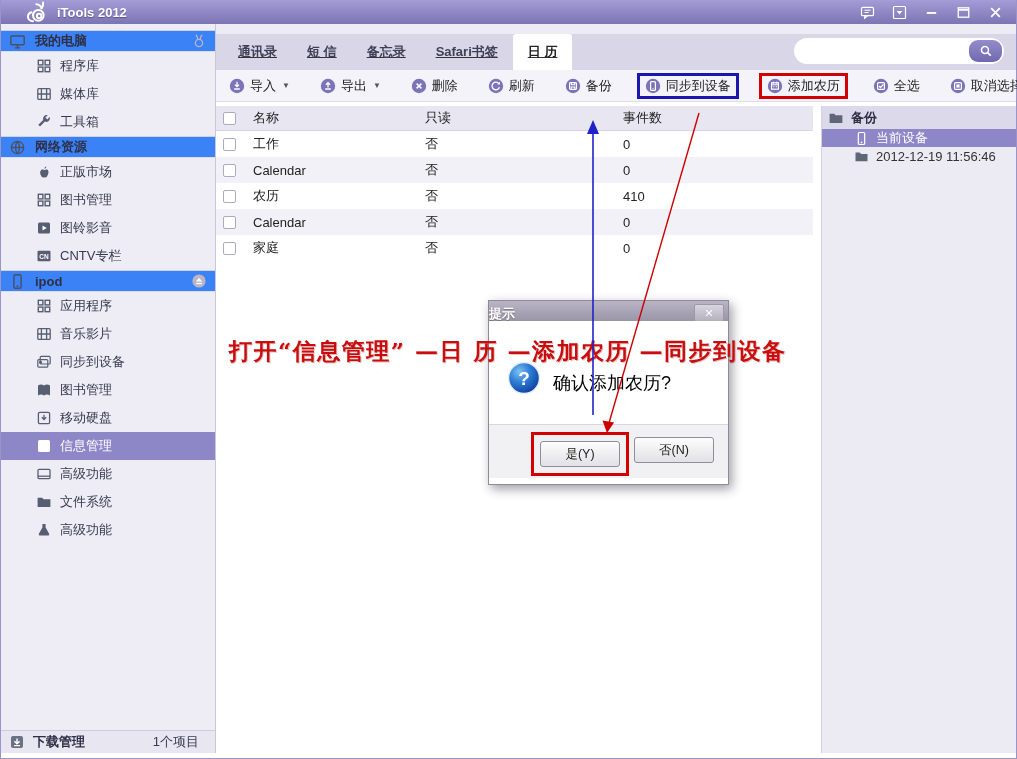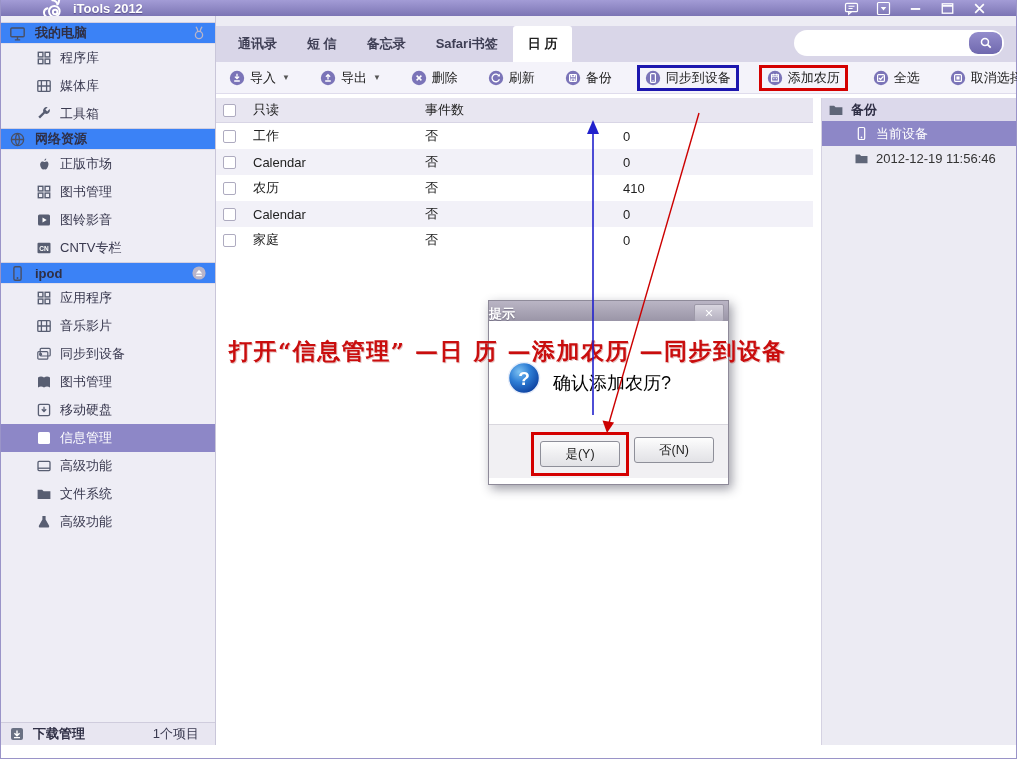--- a/index.html
+++ b/index.html
@@ -3,22 +3,22 @@
 <meta charset="utf-8">
 <style>
   * { margin:0; padding:0; box-sizing:border-box; }
   html,body { width:1017px; height:759px; overflow:hidden; }
   body { font-family:"Liberation Sans","DejaVu Sans",sans-serif; font-size:13px; color:#333; }
 
   .window { position:relative; width:1017px; height:759px; background:#fff;
             border-left:1px solid #9a94c8; border-right:1px solid #9a94c8; border-bottom:1px solid #9a94c8; }
 
   
-  .titlebar { height:16px; background:linear-gradient(#a39cd6,#7c75b4);
-              display:flex; align-items:center; padding:0 26px; }
+  .titlebar { height:24px; background:linear-gradient(#a39cd6,#7c75b4);
+              display:flex; align-items:center; padding:0 10px; }
   .logo { width:24px; height:24px; margin:0 8px 0 14px; flex:0 0 auto; }
   .app-title { color:#fff; font-weight:bold; font-size:13px; text-shadow:0 1px 1px rgba(60,50,110,.6); }
   .win-controls { margin-left:auto; display:flex; align-items:center; gap:15px; padding-right:2px; }
   .win-btn { width:17px; height:15px; color:#fff; cursor:default; }
   .win-btn svg { width:100%; height:100%; }
 
   
   .bodyrow { display:flex; height:729px; }
 
   
@@ -37,21 +37,21 @@
   .side-spacer { flex:1; }
   .side-footer { height:23px; background:#e8e6f1; border-top:1px solid #cfccdd;
                  display:flex; align-items:center; padding:0 16px 0 8px; }
   .side-footer .s-icon { width:16px; height:16px; margin-right:8px; color:#6a7183; }
   .side-footer .f-label { font-weight:bold; color:#2f2f45; }
   .side-footer .f-count { margin-left:auto; color:#3a3a50; }
 
   
   .main { flex:1; display:flex; flex-direction:column; min-width:0; }
   .top-spacer { height:10px; background:#edecf4; }
-  .tabstrip { height:36px; background:#d9d6e8; display:flex; align-items:stretch; padding-left:7px; position:relative; }
+  .tabstrip { height:36px; background:#d9d6e8; display:flex; align-items:stretch; padding-left:7px; position:relative;text-decoration:underline; }
   .tab { padding:0 15px; display:flex; align-items:center; font-weight:bold; color:#3f3f55; cursor:default; }
   .tab.active { background:#fff; border-radius:3px 3px 0 0; color:#222; }
   .search-wrap { position:absolute; right:12px; top:4px; width:210px; height:26px; }
   .search-input { width:210px; height:26px; border:none; border-radius:13px; padding:0 40px 0 12px;
                   background:#fff; outline:none; font-size:13px; }
   .search-btn { position:absolute; right:2px; top:2px; width:33px; height:22px; border:none; border-radius:9px;
                 background:linear-gradient(#948dcc,#6f68ae); cursor:pointer; display:flex; align-items:center; justify-content:center; }
   .search-btn svg { width:14px; height:14px; color:#fff; }
 
   .toolbar { height:32px; background:#f4f3fa; border-bottom:1px solid #dfdcec;
@@ -68,21 +68,21 @@
   .trow { height:26px; display:grid; grid-template-columns:30px 172px 198px 1fr; align-items:center; padding-left:7px; }
   .trow.head { height:25px; background:#e8e6f1; border-bottom:1px solid #d8d5e5; color:#333; }
   .trow.alt { background:#f2f1f8; }
   .cb { width:13px; height:13px; background:#fff; border:1px solid #aeabc0; border-radius:2px; }
   .cell { color:#222; }
   .content-gap { width:8px; }
   .backup-panel { flex:1; background:#ecebf3; border-left:1px solid #d5d2e2; }
   .bp-header { height:23px; background:#dcd9eb; display:flex; align-items:center; padding-left:6px;
                font-weight:bold; color:#2f2f45; }
   .bp-header .s-icon { width:16px; height:16px; margin-right:7px; color:#5f6678; }
-  .bp-item { height:25px; display:flex; align-items:center; padding-left:32px; color:#333; }
+  .bp-item { height:18px; display:flex; align-items:center; padding-left:32px; color:#333; }
   .bp-item .s-icon { width:15px; height:15px; margin-right:7px; color:#5f6678; }
   .bp-item.selected { background:#8d87c7; color:#fff; }
   .bp-item.selected .s-icon { color:#fff; }
 
   
   .dialog { position:absolute; left:487px; top:300px; width:241px; height:185px; z-index:20;
             background:#fff; border:1px solid #8e8a99; box-shadow:3px 4px 10px rgba(40,40,60,.45); }
   .dlg-title { height:20px; background:linear-gradient(#bab5c5,#9a95a7); color:#fff; font-weight:bold;
                font-size:13px; line-height:26px; position:relative;
                text-shadow:0 1px 1px rgba(70,65,90,.5); }
@@ -542,20 +542,21 @@
               <use href="#tb-desel"></use>
             </svg>
           <span>取消选择</span>
         </div>
       </div>
 
       <div class="content">
         <div class="tablearea">
           <div class="trow head">
             <span class="cb"></span>
+            <span class="cell">名称</span>
             <span class="cell">只读</span>
             <span class="cell">事件数</span>
           </div>
           <div class="trow">
             <span class="cb"></span>
             <span class="cell">工作</span>
             <span class="cell">否</span>
             <span class="cell">0</span>
           </div>
           <div class="trow alt">

